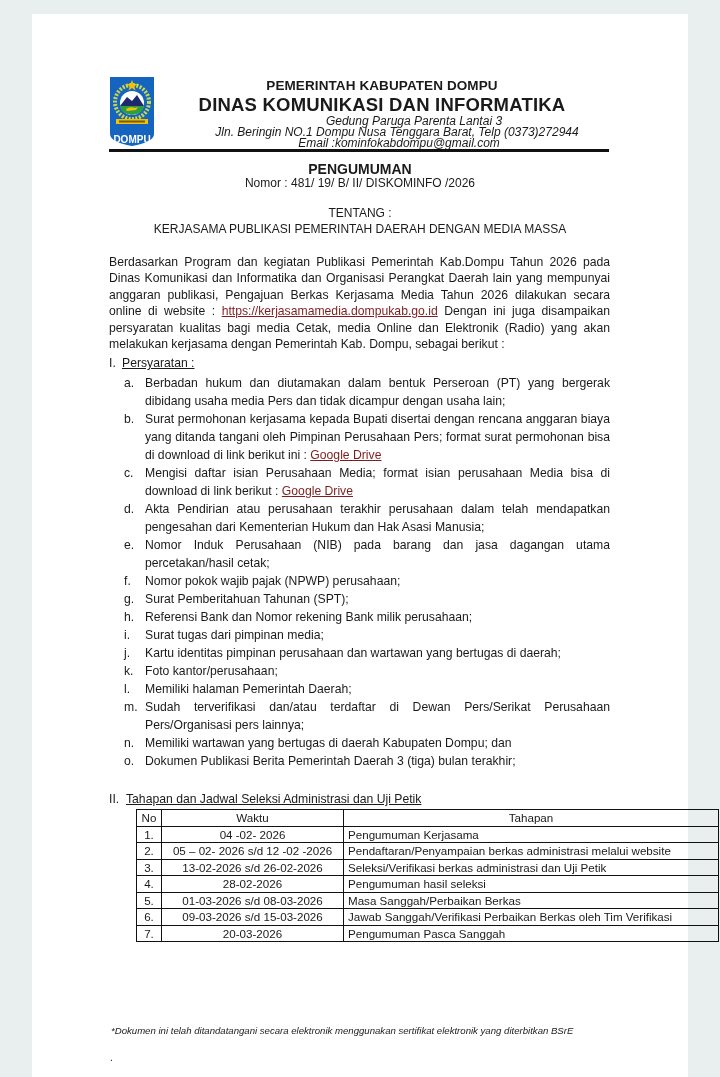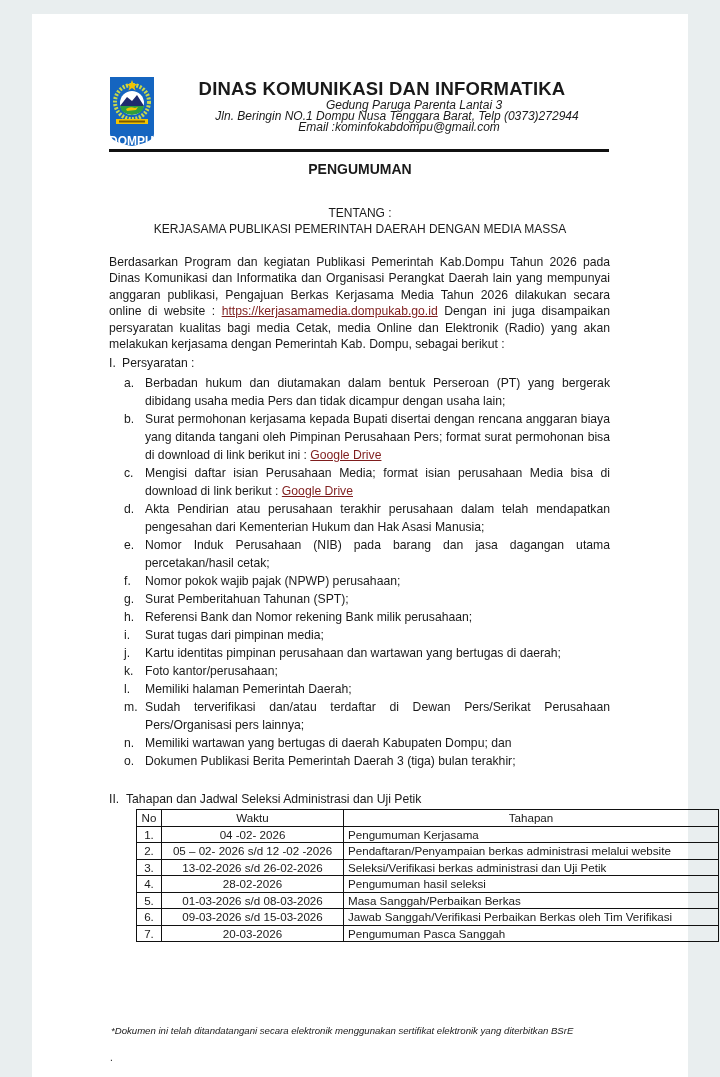--- a/index.html
+++ b/index.html
@@ -50,21 +50,21 @@
   .body-text {
     position: absolute;
     left: 77px; top: 240px;
     width: 501px;
     font-size: 12.2px;
     line-height: 16.4px;
     text-align: justify;
   }
   a.lnk { color: #7f1d1d; text-decoration: underline; }
 
-  .sec-title { position: absolute; left: 77px; font-size: 12.2px; line-height: 16px; }
+  .sec-title { position: absolute; left: 77px; font-size: 12.2px; line-height: 16px; text-decoration: underline; }
   .sec-title .num { display: inline-block; width: 13px; }
 
   .req-list { position: absolute; left: 92px; top: 360px; width: 486px; }
   .req {
     display: flex;
     font-size: 12.2px;
     line-height: 18px;
     margin-bottom: 0px;
   }
   .req .mk { width: 21px; flex: none; }
@@ -110,31 +110,33 @@
     <path d="M1 1 H45 V58 Q45 66 23 70 Q1 66 1 58 Z" fill="#1565c0"></path>
     <circle cx="23" cy="26" r="17" fill="none" stroke="#c8d84a" stroke-width="4" stroke-dasharray="2 1.5"></circle>
     <polygon points="23,4 24.5,8 28.5,8 25.3,10.5 26.5,14.5 23,12 19.5,14.5 20.7,10.5 17.5,8 21.5,8" fill="#f2c200"></polygon>
     <circle cx="23" cy="27" r="12" fill="#ffffff"></circle>
     <path d="M11 30 L18 21 L23 25 L28 19 L35 30 Z" fill="#1e2a6e"></path>
     <path d="M11 30 H35 Q34 38 23 39 Q12 38 11 30 Z" fill="#2e9e3e"></path>
     <path d="M17 33 Q21 30 26 32 L29 31 L27 34 L18 35 Z" fill="#f2c200"></path>
     <rect x="7" y="43" width="32" height="5" fill="#f2c200"></rect>
     <rect x="10" y="44.5" width="26" height="2" fill="#7a5a00"></rect>
   </svg>
-  <div style="position:absolute;left:77px;top:120px;width:46px;text-align:left;font-size:12px;font-weight:bold;color:#ffffff;">DOMPU</div>
+  <div style="position:absolute;left:77px;top:120px;width:46px;text-align:center;font-size:10px;font-weight:bold;color:#ffffff;">DOMPU</div>
 
   <div class="kop">
+    <div class="l1">PEMERINTAH KABUPATEN DOMPU</div>
     <div class="l2">DINAS KOMUNIKASI DAN INFORMATIKA</div>
     <div class="addr a1">Gedung Paruga Parenta Lantai 3</div>
     <div class="addr a2">Jln. Beringin NO.1 Dompu Nusa Tenggara Barat, Telp (0373)272944</div>
     <div class="addr a3">Email :kominfokabdompu@gmail.com</div>
   </div>
   <div class="rule"></div>
 
   <div class="center t-peng">PENGUMUMAN</div>
+  <div class="center t-nomor">Nomor : 481/ 19/ B/ II/ DISKOMINFO /2026</div>
   <div class="center t-perihal">KERJASAMA PUBLIKASI PEMERINTAH DAERAH DENGAN MEDIA MASSA</div>
   <div class="center t-tentang">TENTANG :</div>
 
   <p class="body-text"><span>Berdasarkan Program dan kegiatan Publikasi Pemerintah Kab.Dompu Tahun 2026 pada Dinas Komunikasi dan Informatika dan Organisasi Perangkat Daerah lain yang mempunyai anggaran publikasi, Pengajuan Berkas Kerjasama Media Tahun 2026 dilakukan secara online di website : </span><a class="lnk">https://kerjasamamedia.dompukab.go.id</a><span> Dengan ini juga disampaikan persyaratan kualitas bagi media Cetak, media Online dan Elektronik (Radio) yang akan melakukan kerjasama dengan Pemerintah Kab. Dompu, sebagai berikut :</span></p>
 
   <div class="sec-title" style="top:341px;">
     <span class="num">I.</span><span>Persyaratan :</span>
   </div>
 
   <div class="req-list">

